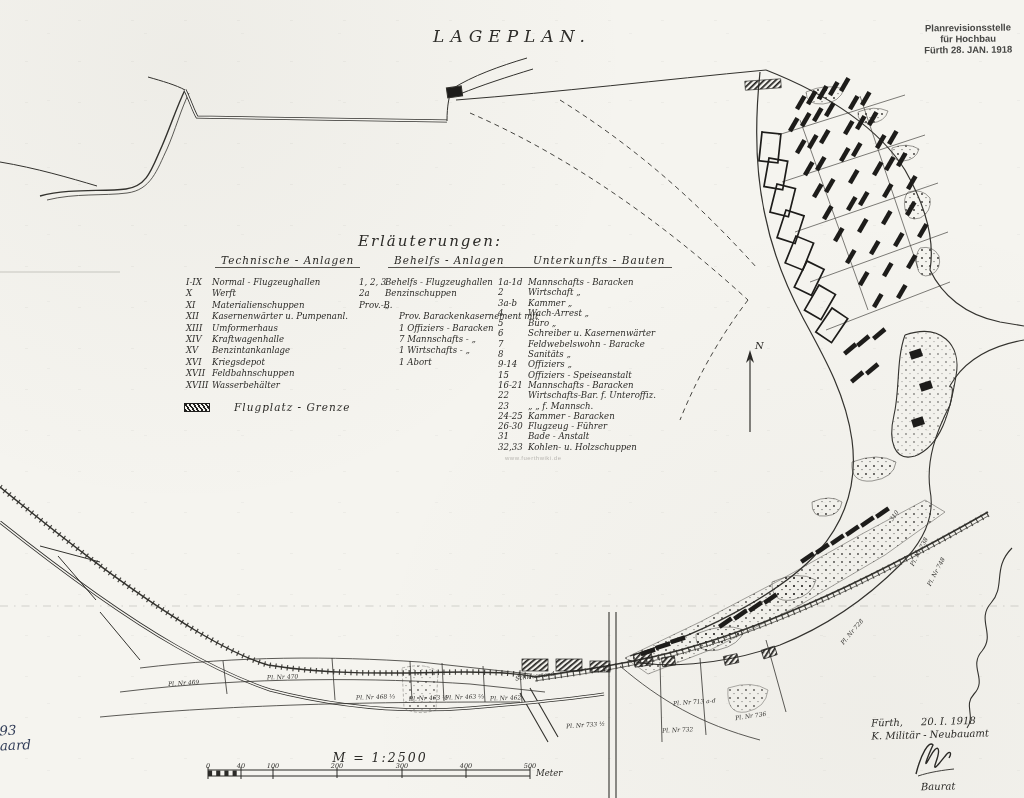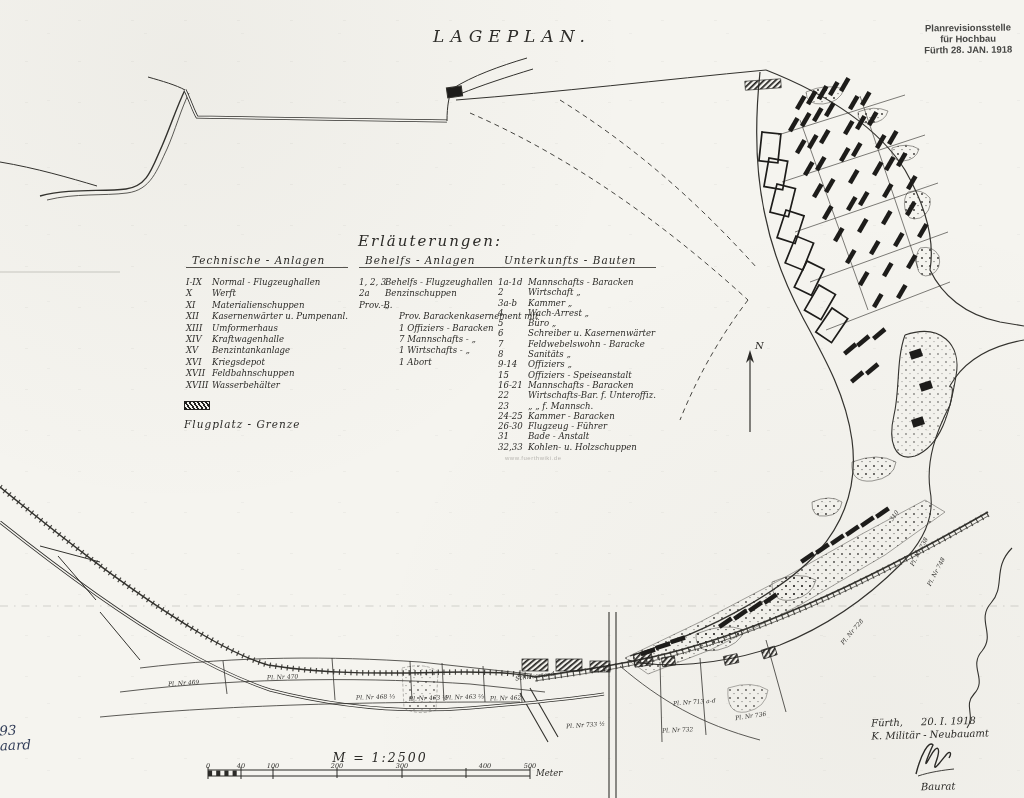--- a/index.html
+++ b/index.html
@@ -18,30 +18,30 @@
   
   #map-title{top:26px;left:0;width:1024px;text-align:center;font-style:italic;
     font-size:17px;letter-spacing:6px;color:#2e2d2a;}
   
   #stamp{top:22px;right:12px;text-align:center;font-family:"Liberation Sans",sans-serif;
     font-weight:bold;font-size:9.5px;line-height:11px;color:#474745;transform:rotate(-0.6deg);}
   #legend-heading{top:232px;left:300px;width:260px;text-align:center;font-style:italic;
     font-size:15px;letter-spacing:2px;}
   .col{top:254px;}
   .col-header{font-style:italic;font-size:10.5px;letter-spacing:1px;
-    border-bottom:1px solid #55534e;padding:0 6px 1px 6px;white-space:nowrap;}
+    border-bottom:1px solid #55534e;padding:0 6px 1px 6px;white-space:nowrap;margin-left:29px;}
   .col-items{margin-top:9px;font-style:italic;font-size:8.6px;white-space:nowrap;}
   .lrow{display:flex;line-height:11.4px;}
   .col3 .lrow{line-height:10.3px;}
   .lno{width:26px;flex:0 0 26px;}
   .col3 .lno{width:30px;flex:0 0 30px;}
   .lrow.ind .llabel{padding-left:14px;}
   #col-tech{left:186px;} #col-beh{left:359px;} #col-unt{left:498px;}
-  #boundary-legend{top:401px;left:184px;display:flex;align-items:flex-start;gap:8px;
-    font-style:italic;font-size:10.5px;letter-spacing:1px;flex-direction:column;}
+  #boundary-legend{top:401px;left:184px;display:flex;align-items:center;gap:24px;
+    font-style:italic;font-size:10.5px;letter-spacing:1px;}
   #boundary-swatch{width:24px;height:7px;background:
      repeating-linear-gradient(55deg,#21201e 0 1.6px,#f5f4ef 1.6px 3.4px);
      border:1px solid #21201e;}
   
   #scale-text{top:750px;left:300px;width:160px;text-align:center;font-style:italic;font-size:12.5px;letter-spacing:2px;}
   .tick-label{position:absolute;top:762px;font-style:italic;font-size:6.5px;transform:translateX(-50%);}
   #scale-unit{top:768px;left:536px;font-style:italic;font-size:8.5px;}
   
   #sig{top:716px;left:872px;font-style:italic;font-size:10px;line-height:12.5px;
     transform:rotate(-1.5deg);white-space:nowrap;}
@@ -469,21 +469,21 @@
 
   <div class="abs" id="north-label">N</div>
 
   <div class="abs" id="scale-text">M = 1:2500</div>
   <div id="scale-ticks">
       <span class="tick-label" style="left: 208px;">0</span>
       <span class="tick-label" style="left: 241px;">40</span>
       <span class="tick-label" style="left: 273px;">100</span>
       <span class="tick-label" style="left: 337px;">200</span>
       <span class="tick-label" style="left: 402px;">300</span>
-      <span class="tick-label" style="left: 466px; margin-left: 19px;">400</span>
+      <span class="tick-label" style="left: 466px;">400</span>
       <span class="tick-label" style="left: 530px;">500</span>
     </div>
   <div class="abs" id="scale-unit">Meter</div>
 
   <div class="abs" id="sig">
     <div class="row1">
       <span>Fürth,</span>
       <span>20. I. 1918</span>
     </div>
     <div>K. Militär - Neubauamt</div>

